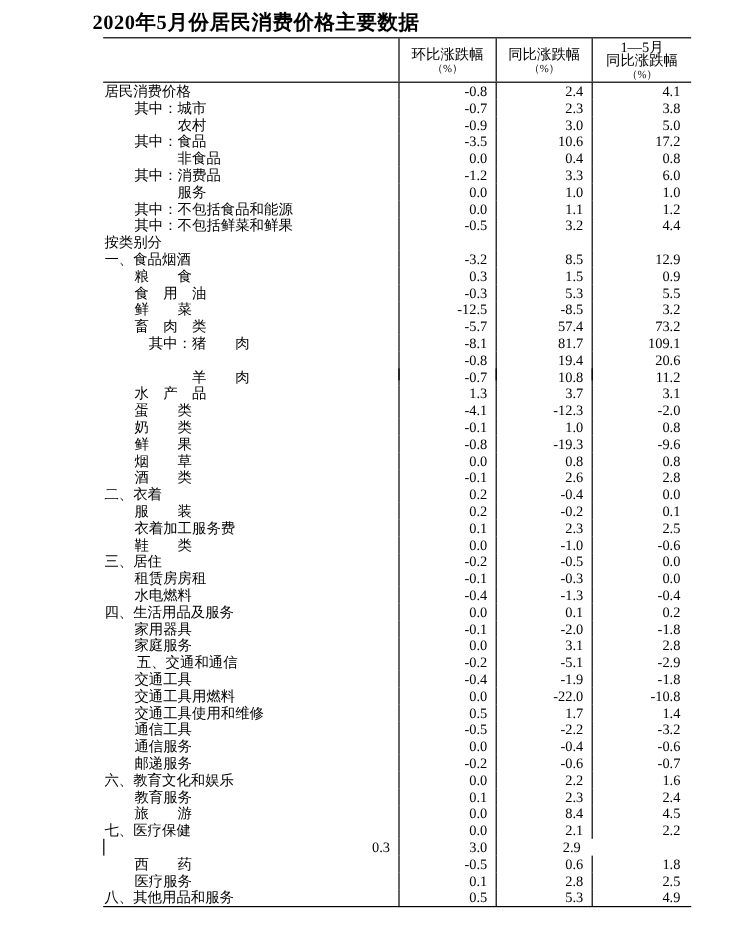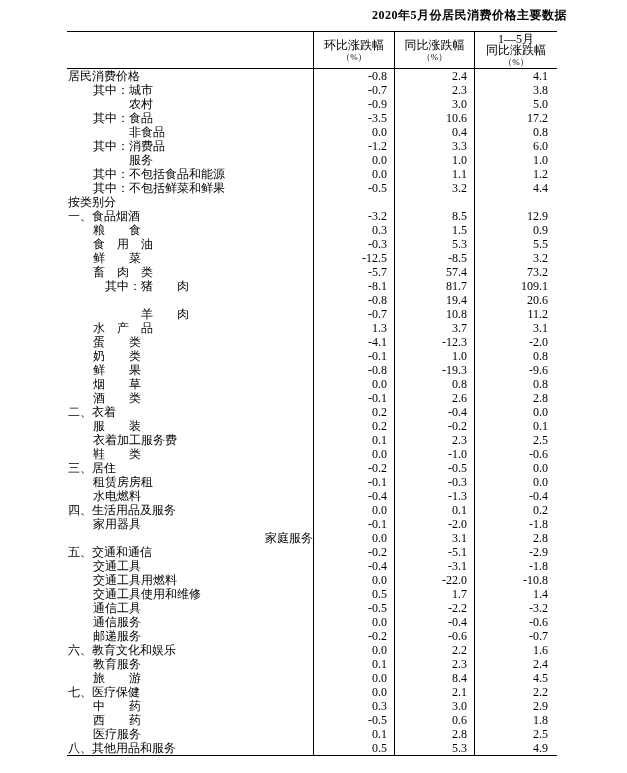--- a/index.html
+++ b/index.html
@@ -7,28 +7,28 @@
     position:relative;
     width:627px; height:773px;
     background:#ffffff;
     color:#000000;
     font-family:"Liberation Serif","DejaVu Serif",serif;
     overflow:hidden;
   }
   .doc-title {
     position:absolute;
     top:7px; left:77px; width:490px;
-    text-align:right;
-    font-size:12px;
+    text-align:left;
+    font-size:17px;
     font-weight:bold;
     letter-spacing:0.5px;
   }
   .cpi-table {
     position:absolute;
-    top:31px; left:67px; width:490px;
+    top:31px; left:86px; width:490px;
     border-top:1px solid #000000;
     border-bottom:1px solid #000000;
   }
   .hdr {
     display:grid;
     grid-template-columns:246px 81px 80px 83px;
     height:36px;
     border-bottom:1px solid #000000;
   }
   .hdr-cell {
@@ -315,37 +315,37 @@
   </div>
 
   <div class="row">
     <div class="cell cell-label" style="padding-left: 26px;">家用器具</div>
     <div class="cell cell-val v1">-0.1</div>
     <div class="cell cell-val v2">-2.0</div>
     <div class="cell cell-val v3">-1.8</div>
   </div>
 
   <div class="row">
-    <div class="cell cell-label" style="padding-left: 26px; text-align: right;">家庭服务</div>
+    <div class="cell cell-label" style="padding-left: 26px;">家庭服务</div>
     <div class="cell cell-val v1">0.0</div>
     <div class="cell cell-val v2">3.1</div>
     <div class="cell cell-val v3">2.8</div>
   </div>
 
   <div class="row">
-    <div class="cell cell-label" style="padding-left: 1px;">五、交通和通信</div>
+    <div class="cell cell-label" style="padding-left: 1px; margin-left: 27px;">五、交通和通信</div>
     <div class="cell cell-val v1">-0.2</div>
     <div class="cell cell-val v2">-5.1</div>
     <div class="cell cell-val v3">-2.9</div>
   </div>
 
   <div class="row">
     <div class="cell cell-label" style="padding-left: 26px;">交通工具</div>
     <div class="cell cell-val v1">-0.4</div>
-    <div class="cell cell-val v2">-3.1</div>
+    <div class="cell cell-val v2">-1.9</div>
     <div class="cell cell-val v3">-1.8</div>
   </div>
 
   <div class="row">
     <div class="cell cell-label" style="padding-left: 26px;">交通工具用燃料</div>
     <div class="cell cell-val v1">0.0</div>
     <div class="cell cell-val v2">-22.0</div>
     <div class="cell cell-val v3">-10.8</div>
   </div>
 
@@ -399,21 +399,20 @@
   </div>
 
   <div class="row">
     <div class="cell cell-label" style="padding-left: 1px;">七、医疗保健</div>
     <div class="cell cell-val v1">0.0</div>
     <div class="cell cell-val v2">2.1</div>
     <div class="cell cell-val v3">2.2</div>
   </div>
 
   <div class="row">
-    <div class="cell cell-label" style="padding-left: 26px;">中　　药</div>
     <div class="cell cell-val v1">0.3</div>
     <div class="cell cell-val v2">3.0</div>
     <div class="cell cell-val v3">2.9</div>
   </div>
 
   <div class="row">
     <div class="cell cell-label" style="padding-left: 26px;">西　　药</div>
     <div class="cell cell-val v1">-0.5</div>
     <div class="cell cell-val v2">0.6</div>
     <div class="cell cell-val v3">1.8</div>

